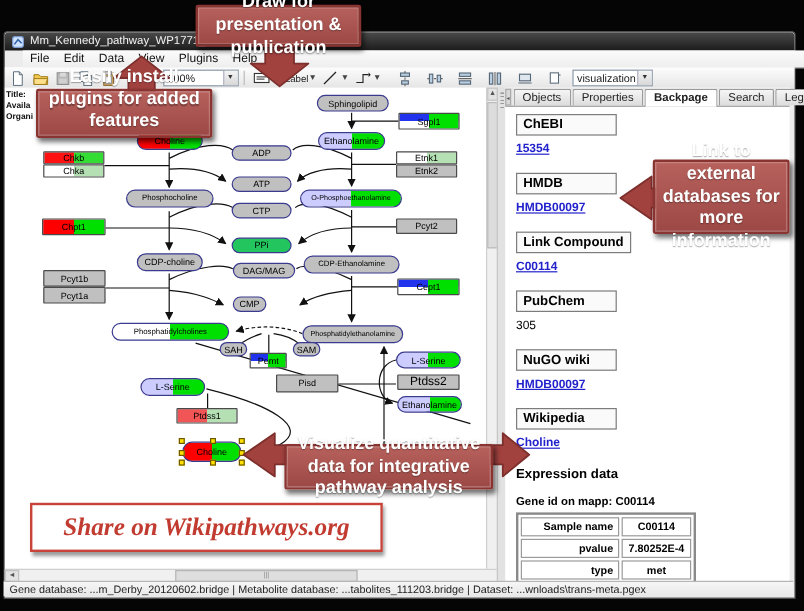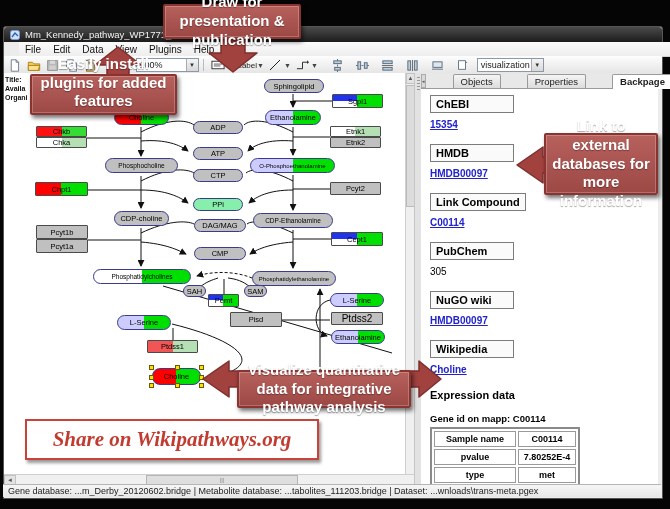--- a/index.html
+++ b/index.html
@@ -51,37 +51,37 @@
   #hscroll .thumb{width:150px;margin-left:130px;background:#dedede;border:1px solid #b5b5b5;
                   display:flex;align-items:center;justify-content:center;color:#888;}
   #splitter{position:absolute;left:414px;top:73px;width:7px;height:411px;background:#e2e2e2;
             border-left:1px solid #c6c6c6;border-right:1px solid #c6c6c6;}
   #splitter .grip{margin:4px auto 0;width:3px;height:14px;background:repeating-linear-gradient(#999 0 1px,transparent 1px 3px);}
   
   #rightpanel{position:absolute;left:421px;top:73px;width:237px;height:411px;background:#fff;}
   #tabrow{position:absolute;left:421px;top:73px;width:237px;height:15px;background:#e8e8e8;
           display:flex;align-items:flex-end;font-size:9.5px;border-bottom:1px solid #9a9a9a;}
   .tab{padding:1px 7px 1px;border:1px solid #9a9a9a;border-bottom:none;background:linear-gradient(#f5f5f5,#dcdcdc);
-       margin-right:1px;border-radius:2px 2px 0 0;color:#222;margin-left:25px;}
+       margin-right:1px;border-radius:2px 2px 0 0;color:#222;}
   .tab.active{background:#fff;font-weight:bold;position:relative;top:1px;padding-bottom:2px;}
   #tabnotch{width:4px;height:12px;margin:0 2px 0 0;background:#d8d8d8;border:1px solid #aaa;font-size:5px;color:#555;
             display:flex;align-items:center;justify-content:center;}
   #panel-content{position:absolute;left:430px;top:95px;width:225px;height:380px;font-size:10.5px;color:#000;}
   .section{margin-bottom:14px;}
   .section-header{display:inline-block;min-width:72px;border:1px solid #7c7c7c;background:#fafafa;
                   font-weight:bold;font-size:11px;padding:2px 5px;}
   .section-value{display:block;margin-top:6px;font-size:10px;font-weight:bold;}
   a.section-value{color:#2222cc;text-decoration:underline;}
   .plain{font-weight:normal;color:#000;}
   #expr-heading{font-weight:bold;font-size:11px;margin:2px 0 12px;}
   #geneid{font-weight:bold;font-size:9.5px;margin-bottom:3px;}
   #expr-table{border-collapse:separate;border-spacing:2px;border:2px solid #8a8a8a;background:#fff;}
   #expr-table td{border:1px solid #9a9a9a;font-size:9px;font-weight:bold;text-align:center;
                  padding:2px 4px;min-width:48px;}
-  #expr-table td.k{min-width:72px;}
+  #expr-table td.k{min-width:72px;text-align:right;}
   #status{position:absolute;left:3px;top:484px;width:658px;height:13px;background:linear-gradient(#f6f6f6,#e7e7e7);
           border-top:1px solid #b5b5b5;font-size:9px;color:#222;display:flex;align-items:center;padding-left:5px;box-sizing:border-box;}
   
   .callout{position:absolute;z-index:30;background:linear-gradient(#b7615d,#9c4844);border:2px solid #8a3431;
            border-radius:2px;color:#fff;font-weight:bold;font-size:15px;line-height:1.25;text-align:center;
            display:flex;align-items:center;justify-content:center;
            box-shadow:2px 3px 4px rgba(0,0,0,.55), inset 0 0 0 1px rgba(255,255,255,.22);
            text-shadow:0 1px 1px rgba(0,0,0,.35);padding:2px 4px;box-sizing:border-box;}
   #co-draw{left:163px;top:4px;width:138px;height:35px;}
   #co-plugins{left:30px;top:74px;width:147px;height:41px;align-items:flex-end;}
@@ -274,25 +274,25 @@
       <path d="M173,340 V328"></path>
     </g>
   </svg>
 
   <div id="nodes">
       <div class="node pill" style="left: 264px; top: 79px; width: 60px; height: 14px; background: rgb(192, 192, 192); font-size: 7.5px;">Sphingolipid</div>
       <div class="node pill" style="left: 265px; top: 110px; width: 56px; height: 15px; background: linear-gradient(90deg, rgb(204, 204, 255) 0px, rgb(204, 204, 255) 50%, rgb(0, 224, 0) 50%, rgb(0, 224, 0) 100%); font-size: 7.5px;">Ethanolamine</div>
       <div class="node pill" style="left: 193px; top: 121px; width: 50px; height: 13px; background: rgb(192, 192, 192); font-size: 7.5px;">ADP</div>
       <div class="node pill" style="left: 193px; top: 147px; width: 50px; height: 13px; background: rgb(192, 192, 192); font-size: 7.5px;">ATP</div>
       <div class="node pill" style="left: 193px; top: 169px; width: 50px; height: 13px; background: rgb(192, 192, 192); font-size: 7.5px;">CTP</div>
-      <div class="node pill" style="left: 193px; top: 198px; width: 50px; height: 13px; background: #86efac; font-size: 7.5px;">PPi</div>
+      <div class="node pill" style="left: 193px; top: 198px; width: 50px; height: 13px; background: #22c55e; font-size: 7.5px;">PPi</div>
       <div class="node pill" style="left: 250px; top: 158px; width: 85px; height: 15px; background: linear-gradient(90deg, rgb(204, 204, 255) 0px, rgb(204, 204, 255) 50%, rgb(0, 224, 0) 50%, rgb(0, 224, 0) 100%); font-size: 6px;">O-Phosphoethanolamine</div>
       <div class="node pill" style="left: 253px; top: 213px; width: 80px; height: 15px; background: rgb(192, 192, 192); font-size: 6.5px;">CDP-Ethanolamine</div>
       <div class="node pill" style="left: 194px; top: 219px; width: 52px; height: 13px; background: rgb(192, 192, 192); font-size: 7.5px;">DAG/MAG</div>
-      <div class="node pill" style="left: 194px; top: 247px; width: 52px; height: 13px; background: rgb(192, 192, 192); font-size: 7.5px;">CMP</div>
+      <div class="node pill" style="left: 194px; top: 247px; width: 28px; height: 13px; background: rgb(192, 192, 192); font-size: 7.5px;">CMP</div>
       <div class="node pill" style="left: 252px; top: 271px; width: 84px; height: 15px; background: rgb(192, 192, 192); font-size: 6px;">Phosphatidylethanolamine</div>
       <div class="node pill" style="left: 183px; top: 285px; width: 23px; height: 12px; background: rgb(192, 192, 192); font-size: 7.5px;">SAH</div>
       <div class="node pill" style="left: 244px; top: 285px; width: 23px; height: 12px; background: rgb(192, 192, 192); font-size: 7.5px;">SAM</div>
       <div class="node pill" style="left: 105px; top: 158px; width: 73px; height: 15px; background: rgb(192, 192, 192); font-size: 6.5px;">Phosphocholine</div>
       <div class="node pill" style="left: 114px; top: 211px; width: 55px; height: 15px; background: rgb(192, 192, 192); font-size: 7.5px;">CDP-choline</div>
       <div class="node pill" style="left: 93px; top: 269px; width: 98px; height: 15px; background: linear-gradient(90deg, rgb(255, 255, 255) 0px, rgb(255, 255, 255) 50%, rgb(0, 224, 0) 50%, rgb(0, 224, 0) 100%); font-size: 6.5px;">Phosphatidylcholines</div>
       <div class="node pill" style="left: 114px; top: 110px; width: 55px; height: 15px; background: linear-gradient(90deg, rgb(255, 0, 0) 0px, rgb(255, 0, 0) 50%, rgb(0, 224, 0) 50%, rgb(0, 224, 0) 100%); font-size: 7.5px;">Choline</div>
       <div class="node pill" style="left: 117px; top: 315px; width: 54px; height: 15px; background: linear-gradient(90deg, rgb(204, 204, 255) 0px, rgb(204, 204, 255) 50%, rgb(0, 224, 0) 50%, rgb(0, 224, 0) 100%); font-size: 7.5px;">L-Serine</div>
       <div class="node pill" style="left: 330px; top: 293px; width: 54px; height: 14px; background: linear-gradient(90deg, rgb(204, 204, 255) 0px, rgb(204, 204, 255) 50%, rgb(0, 224, 0) 50%, rgb(0, 224, 0) 100%); font-size: 7.5px;">L-Serine</div>
       <div class="node pill" style="left: 331px; top: 330px; width: 54px; height: 14px; background: linear-gradient(90deg, rgb(204, 204, 255) 0px, rgb(204, 204, 255) 50%, rgb(0, 224, 0) 50%, rgb(0, 224, 0) 100%); font-size: 7.5px;">Ethanolamine</div>

